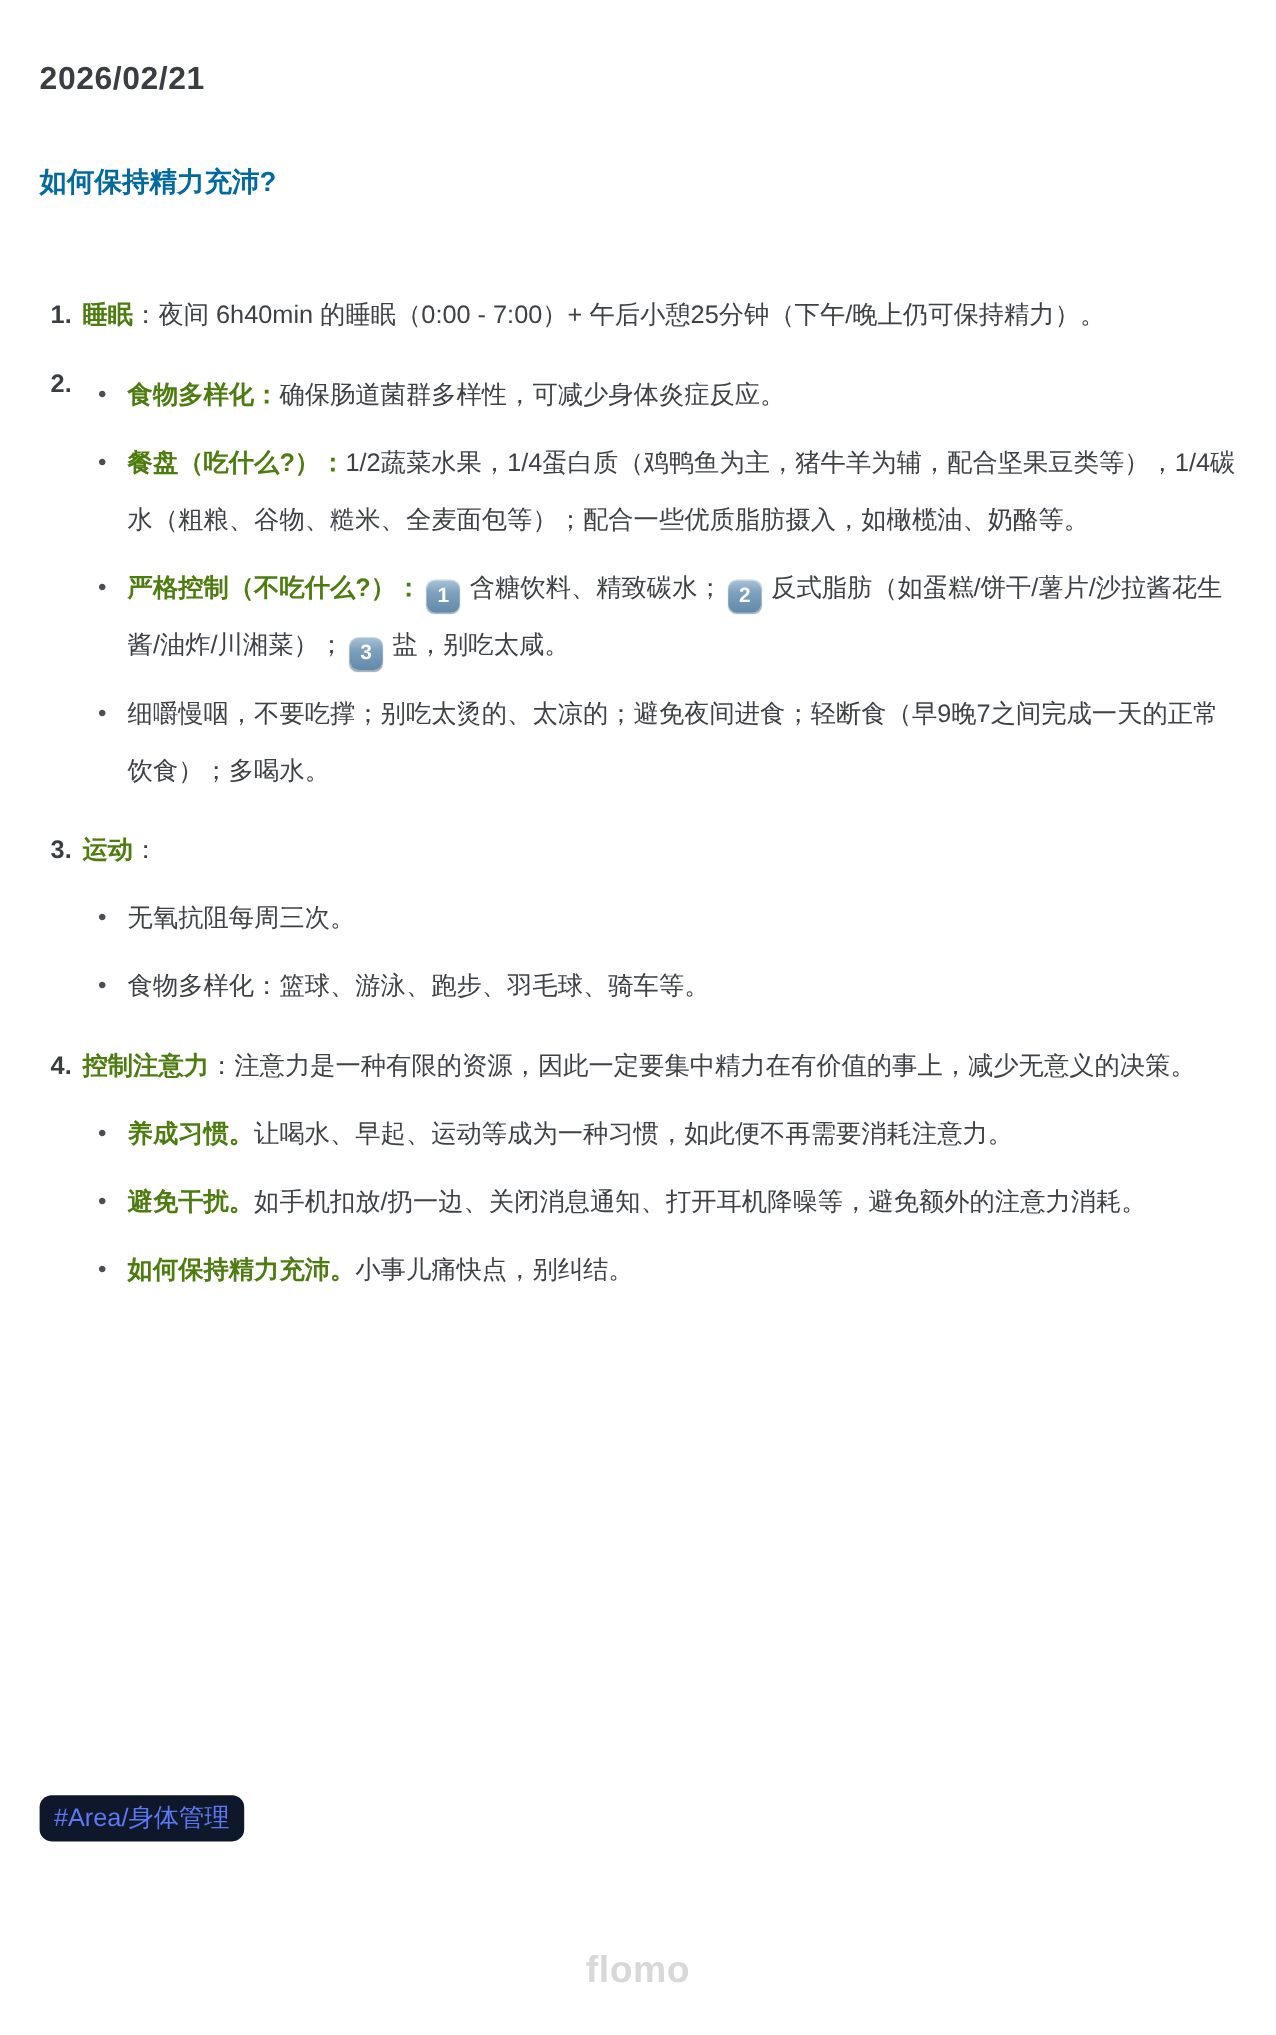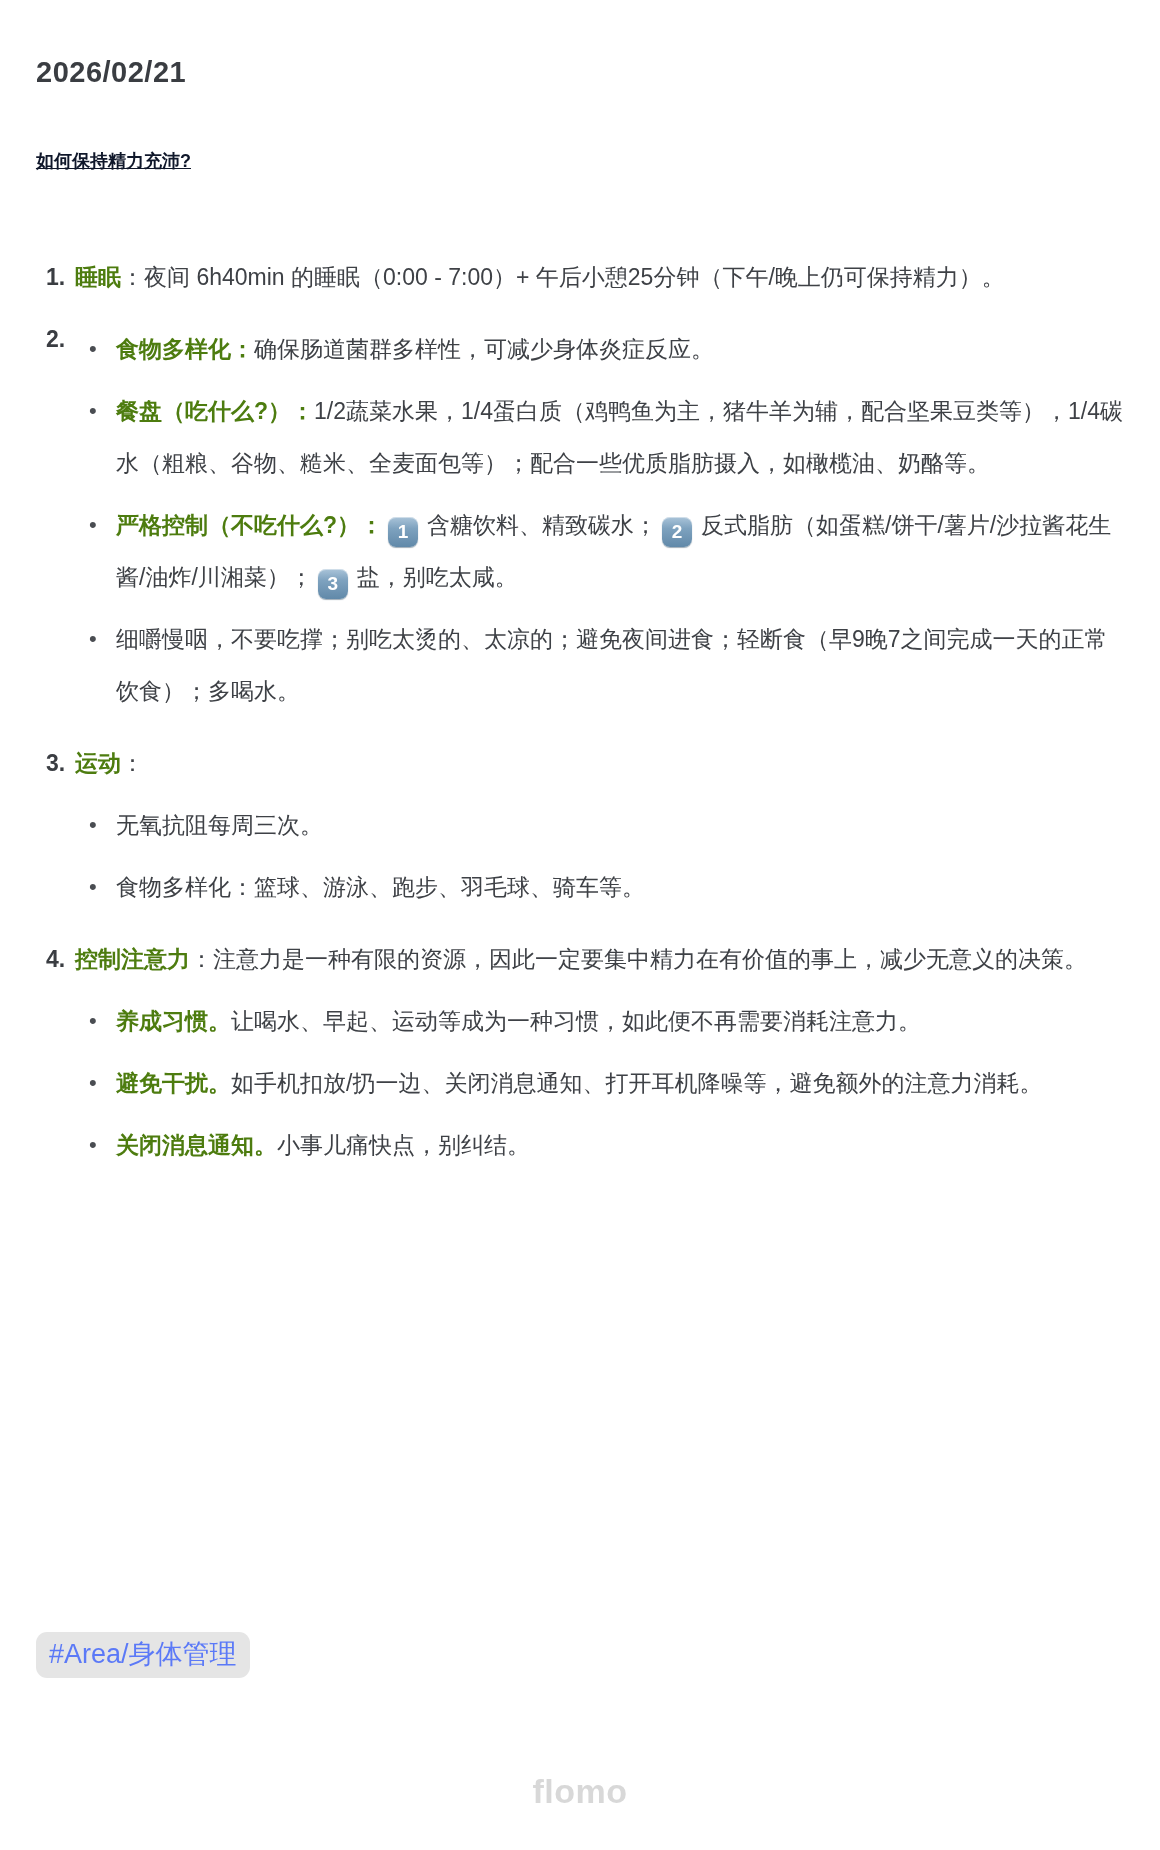--- a/index.html
+++ b/index.html
@@ -15,24 +15,23 @@
 
   .date {
     padding-top: 56px;
     font-size: 29px;
     font-weight: 700;
     color: #3a3d42;
     letter-spacing: 0.5px;
   }
   .title {
     margin-top: 60px;
-    font-size: 18px;
+    font-size: 25px;
     font-weight: 700;
-    color: #0f172a;
-    text-decoration: underline;
+    color: #0369a1;
   }
 
   .note-list { margin-top: 78px; padding-left: 10px; font-size: 23px; line-height: 52px; }
 
   .li { display: flex; align-items: flex-start; margin: 0 0 10px 0; }
   .li:last-child { margin-bottom: 0; }
   .marker { flex: 0 0 auto; line-height: 52px; }
   .li.ordered > .marker {
     width: 29px;
     font-weight: 700;
@@ -60,23 +59,23 @@
     font-size: 19px;
     font-weight: 700;
     line-height: 30px;
     text-align: center;
     vertical-align: -5px;
   }
 
   .tag-row { position: absolute; left: 36px; top: 1632px; }
   .tag {
     display: inline-block;
-    background: #e5e5e5;
+    background: #0f172a;
     color: #5b79f7;
-    font-size: 27px;
+    font-size: 23px;
     line-height: 1;
     padding: 9px 13px 10px 13px;
     border-radius: 11px;
     cursor: pointer;
   }
 
   .watermark {
     position: absolute;
     left: 0; right: 0;
     top: 1772px;
@@ -164,21 +163,21 @@
             </div>
             <div class="li bullet">
               <span class="marker">•</span>
               <div class="li-body">
                 <div class="li-text"><span class="bold">避免干扰。</span><span>如手机扣放/扔一边、关闭消息通知、打开耳机降噪等，避免额外的注意力消耗。</span></div>
               </div>
             </div>
             <div class="li bullet">
               <span class="marker">•</span>
               <div class="li-body">
-                <div class="li-text"><span class="bold">关闭消息通知。</span><span>小事儿痛快点，别纠结。</span></div>
+                <div class="li-text"><span class="bold">如何保持精力充沛。</span><span>小事儿痛快点，别纠结。</span></div>
               </div>
             </div>
           </div>
         </div>
       </div>
     </div>
 </div>
 
 <div class="tag-row">
   <span class="tag">#Area/身体管理</span>

